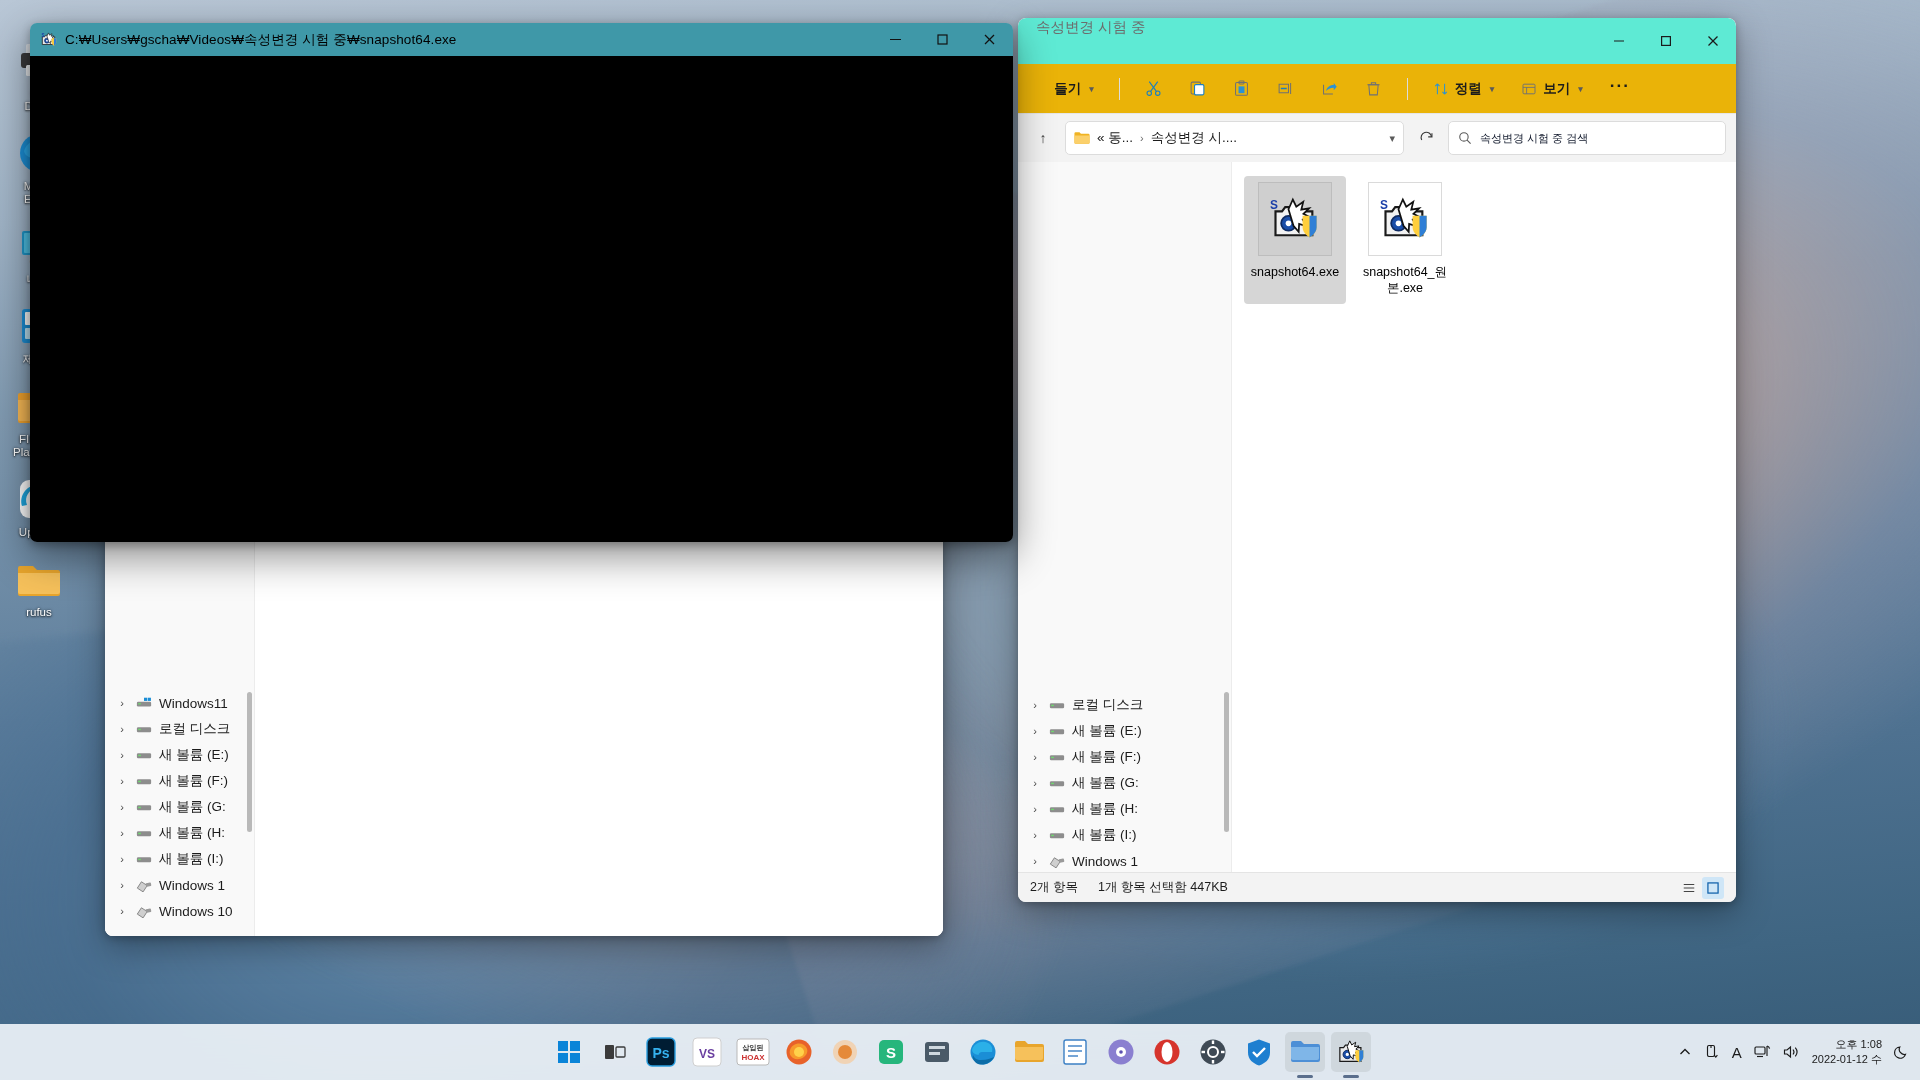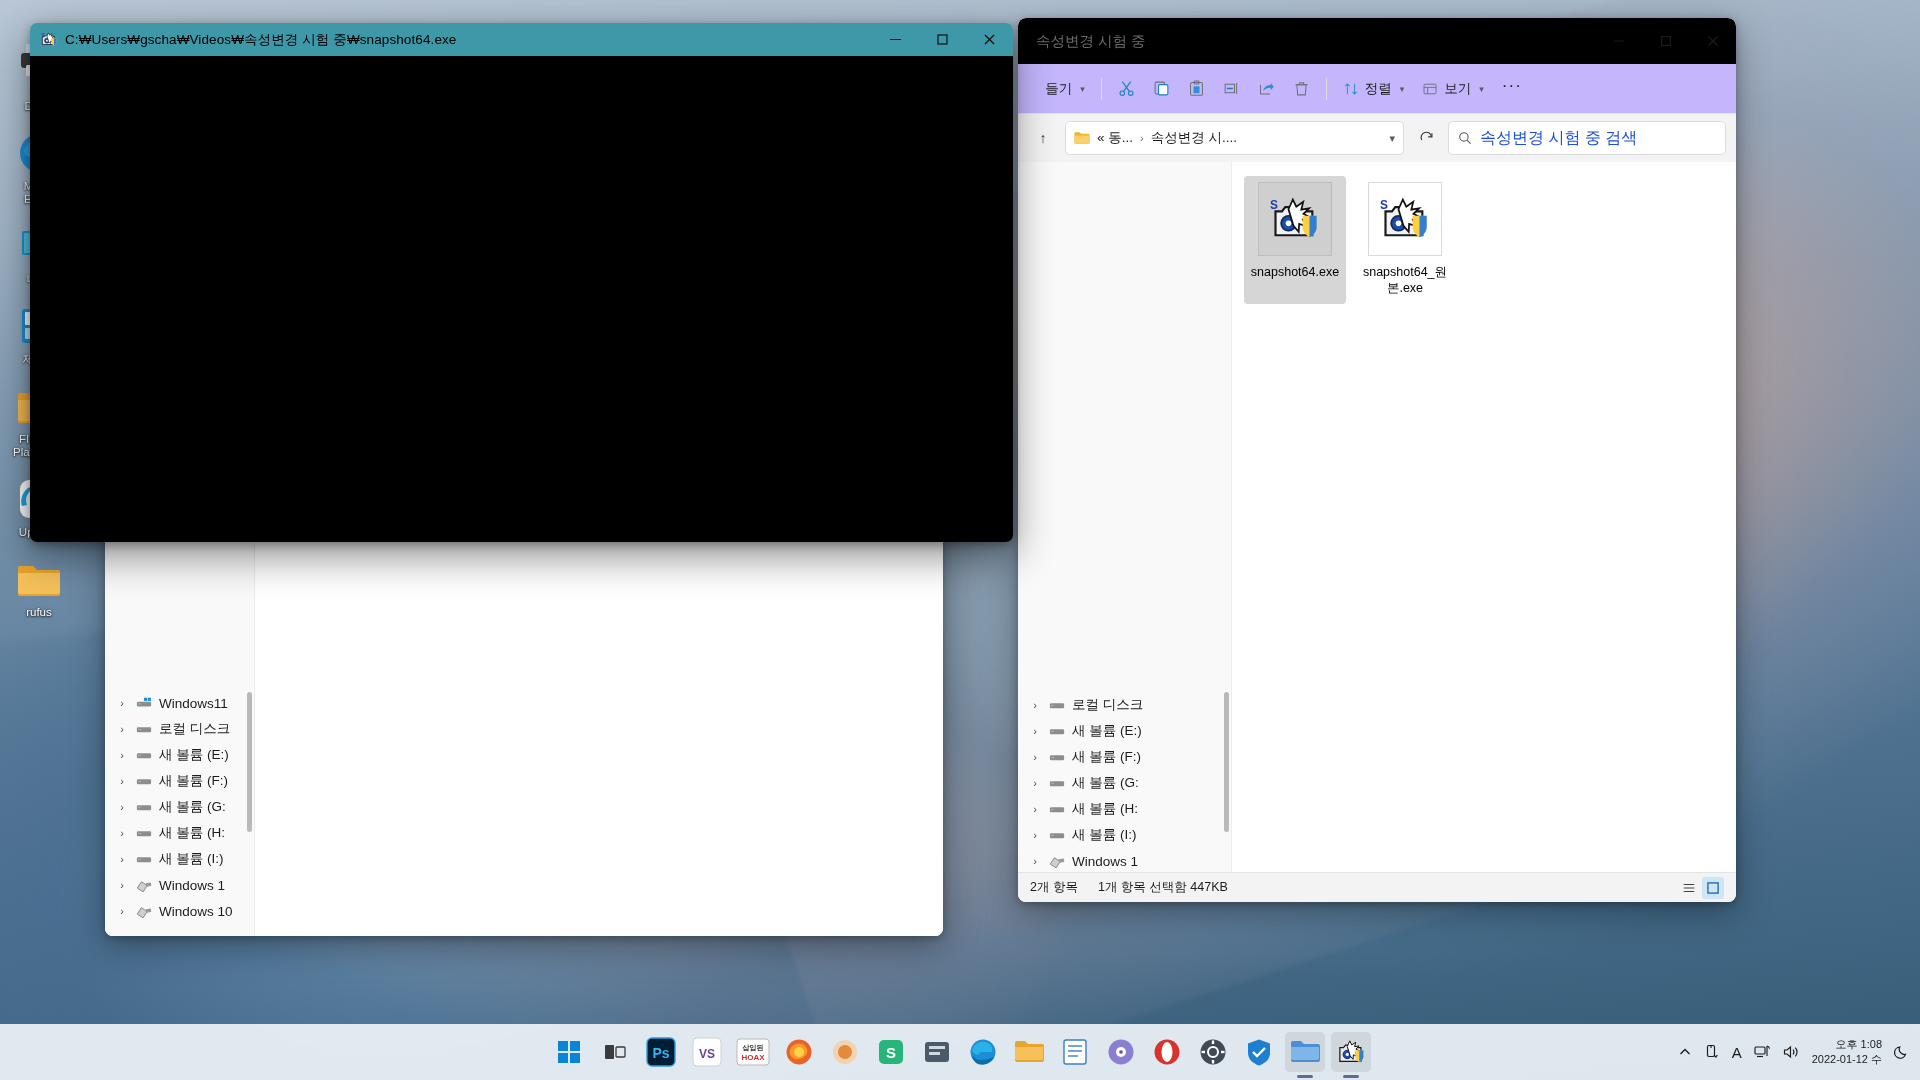--- a/index.html
+++ b/index.html
@@ -57,38 +57,39 @@
   
   .explorer {
     position: absolute;
     background: #f3f3f3;
     border-radius: 8px;
     box-shadow: 0 10px 34px rgba(0,0,0,.34), 0 2px 8px rgba(0,0,0,.26);
     overflow: hidden;
     display: flex; flex-direction: column;
   }
   .exp-titlebar {
-    height: 46px; background: #000000; position: relative;
-    display: flex; align-items: center;
+    height: 46px; background: #5eead4; position: relative;
+    display: flex; 
     border-top-left-radius: 8px; border-top-right-radius: 8px;
   }
   .exp-tab-title {
     font-size: 14.5px; color: #6c6c6c; margin-left: 18px; white-space: nowrap;
   }
   .win-controls { position: absolute; right: 0; top: 0; height: 46px; display: flex; }
   .win-btn {
     width: 47px; height: 46px; display: flex; align-items: center; justify-content: center;
     font-size: 12px; color: #2b2b2b;
   }
   .win-btn svg { display: block; }
 
   .exp-toolbar {
-    height: 50px; background: #c4b5fd;
-    display: flex; align-items: center; gap: 0; padding: 0 10px;
+    height: 50px; background: #eab308;
+    display: flex; align-items: center; gap: 9px; padding: 0 10px;
     border-bottom: 1px solid #e6e6e6;
+    font-weight: bold;
   }
   .tb-btn {
     height: 34px; padding: 0 9px; border-radius: 4px;
     display: flex; align-items: center; gap: 6px;
     font-size: 13.5px; color: #1c1c1c; white-space: nowrap;
   }
   .tb-sep { width: 1px; height: 22px; background: #dcdcdc; margin: 0 7px; }
   .chev { font-size: 9px; color: #5a5a5a; margin-left: 2px; }
 
   .exp-addrbar {
@@ -105,21 +106,21 @@
     border-radius: 5px; display: flex; align-items: center; padding: 0 8px; gap: 7px;
     min-width: 0;
   }
   .addr-crumb { font-size: 13.5px; color: #1c1c1c; white-space: nowrap; }
   .crumb-sep { font-size: 11px; color: #6a6a6a; }
   .addr-spacer { flex: 1; }
   .search-box {
     width: 278px; height: 34px; background: #ffffff; border: 1px solid #dcdcdc;
     border-radius: 5px; display: flex; align-items: center; padding: 0 9px; gap: 8px;
   }
-  .search-box .ph { font-size: 16px; color: #1d4ed8; white-space: nowrap; }
+  .search-box .ph { font-size: 11px; color: #0f172a; white-space: nowrap; }
 
   .exp-body { flex: 1; display: flex; min-height: 0; background: #ffffff; }
   .exp-nav {
     width: 214px; background: #f9f9f9; border-right: 1px solid #ececec;
     overflow: hidden; padding-top: 2px; position: relative;
   }
   .nav-row {
     height: 26px; display: flex; align-items: center; gap: 6px;
     padding-left: 10px; font-size: 13.5px; color: #1c1c1c; white-space: nowrap;
   }

